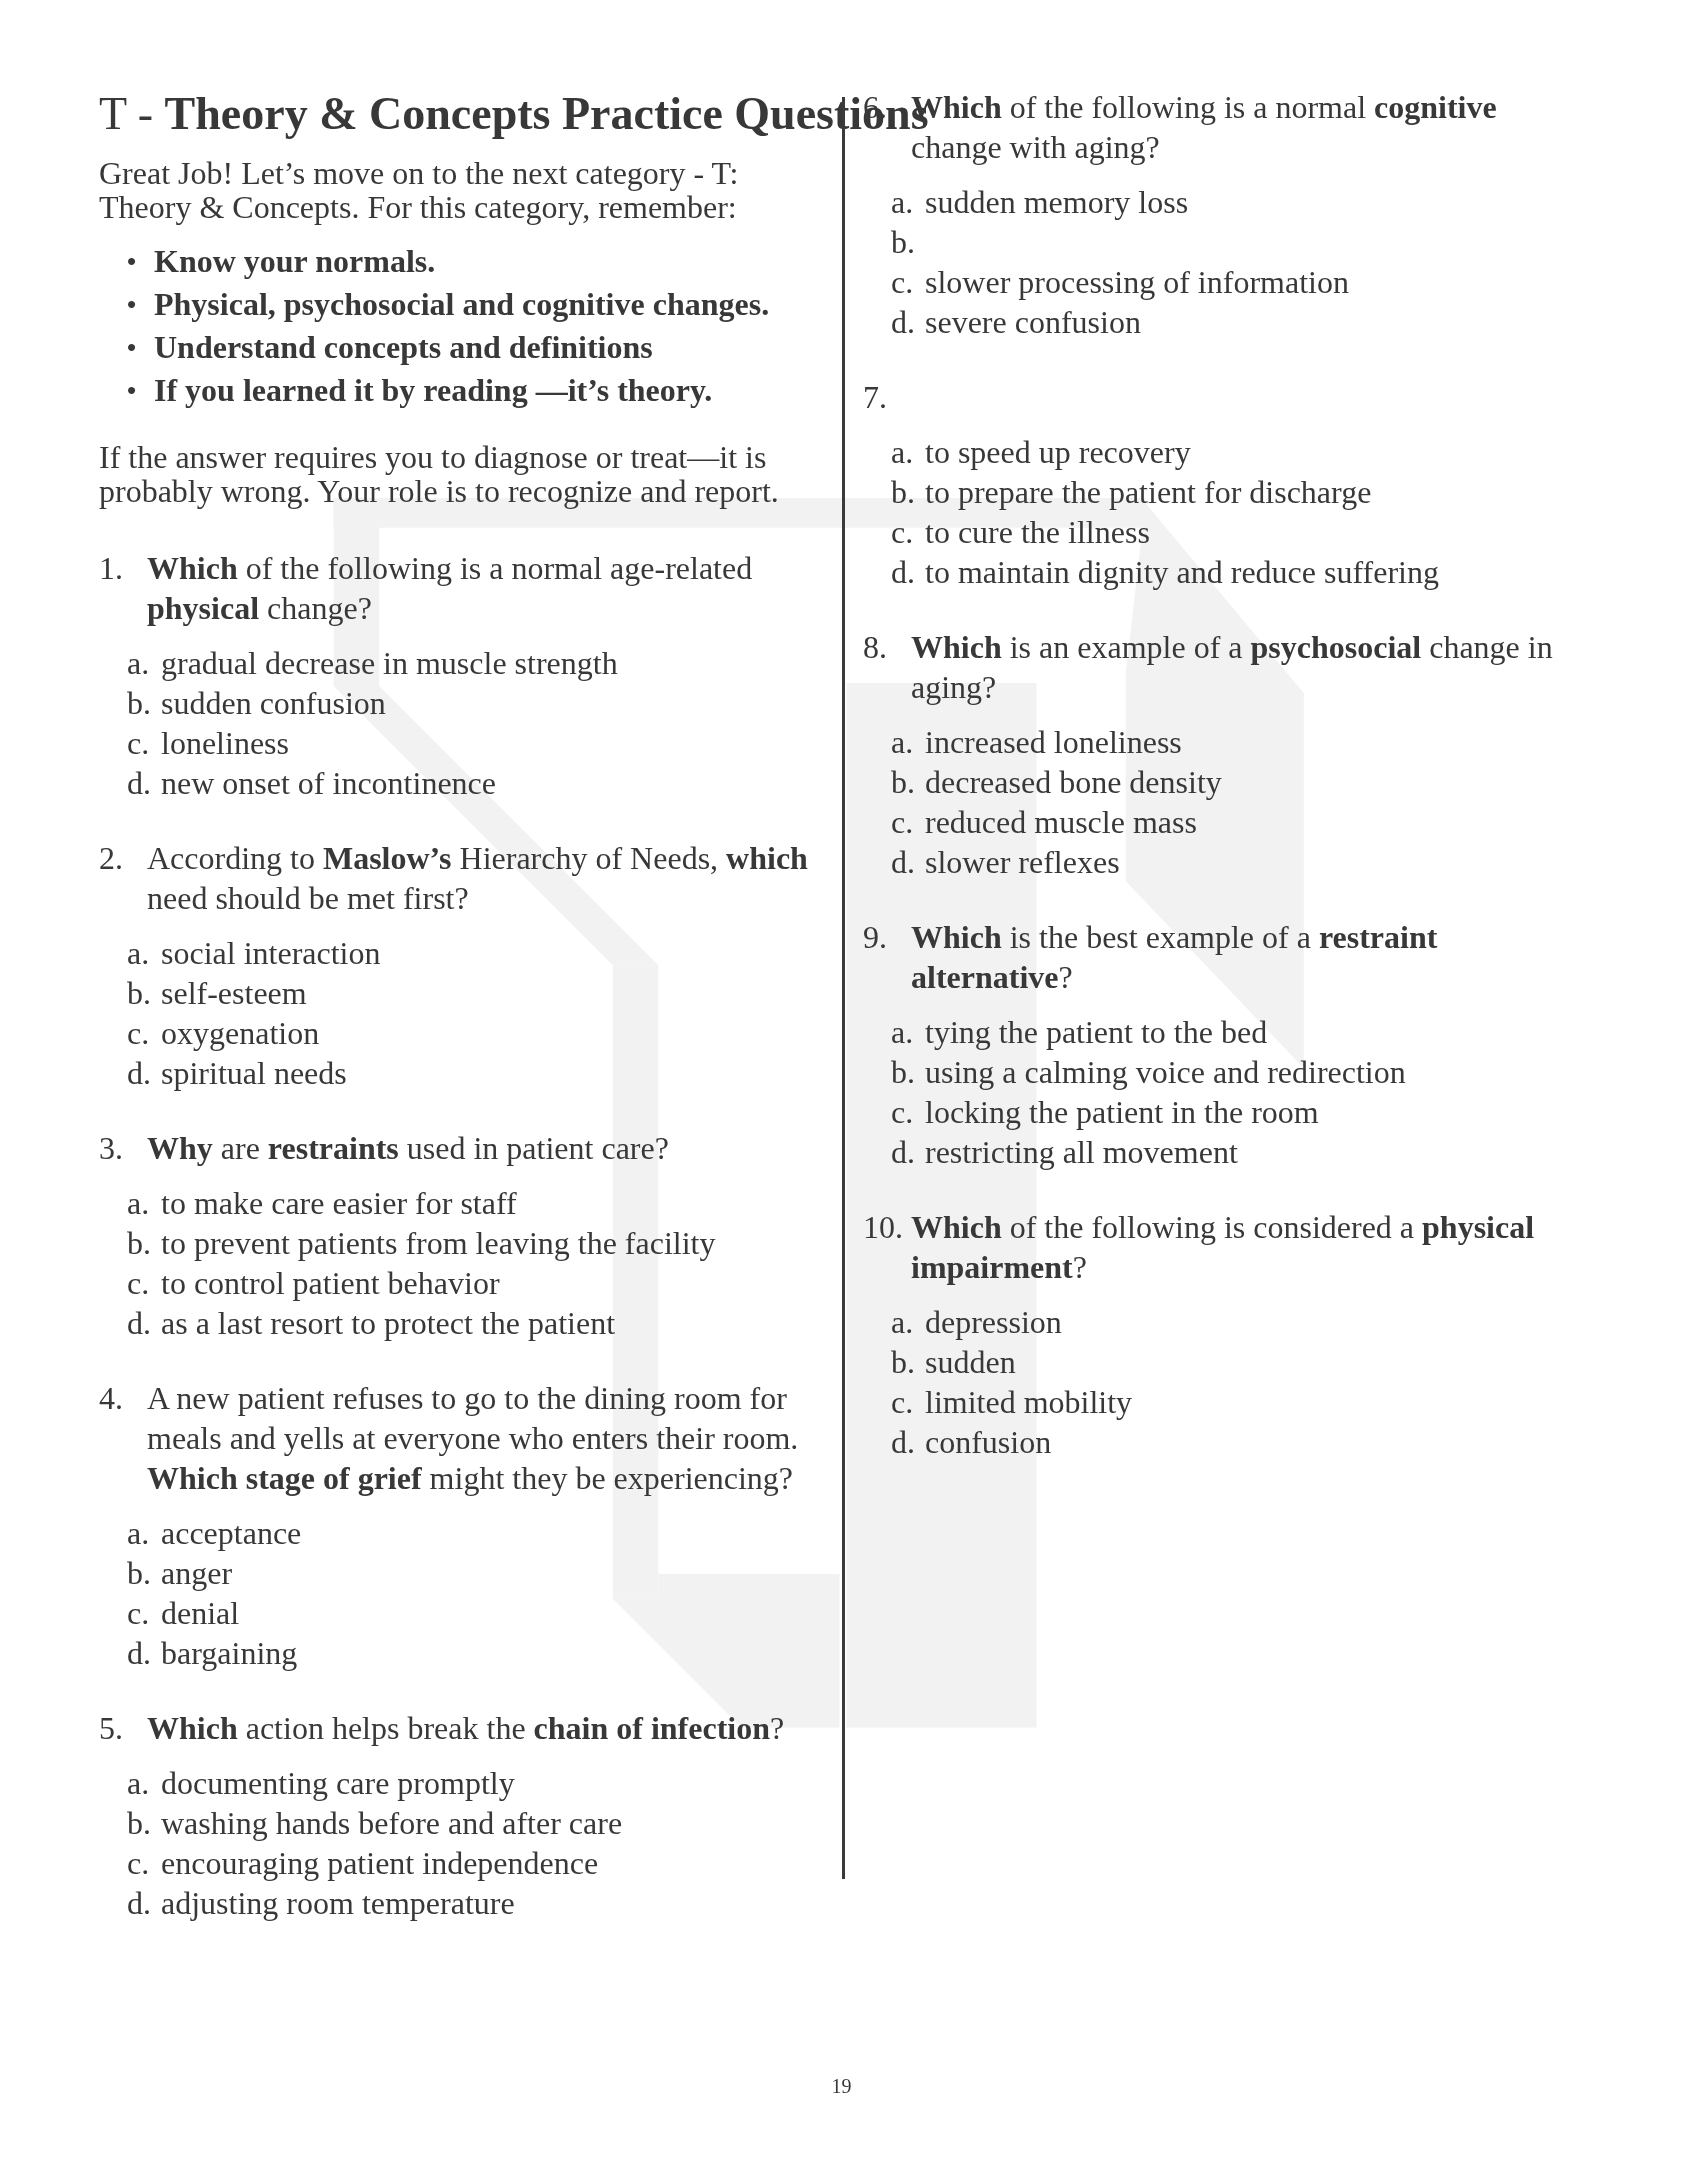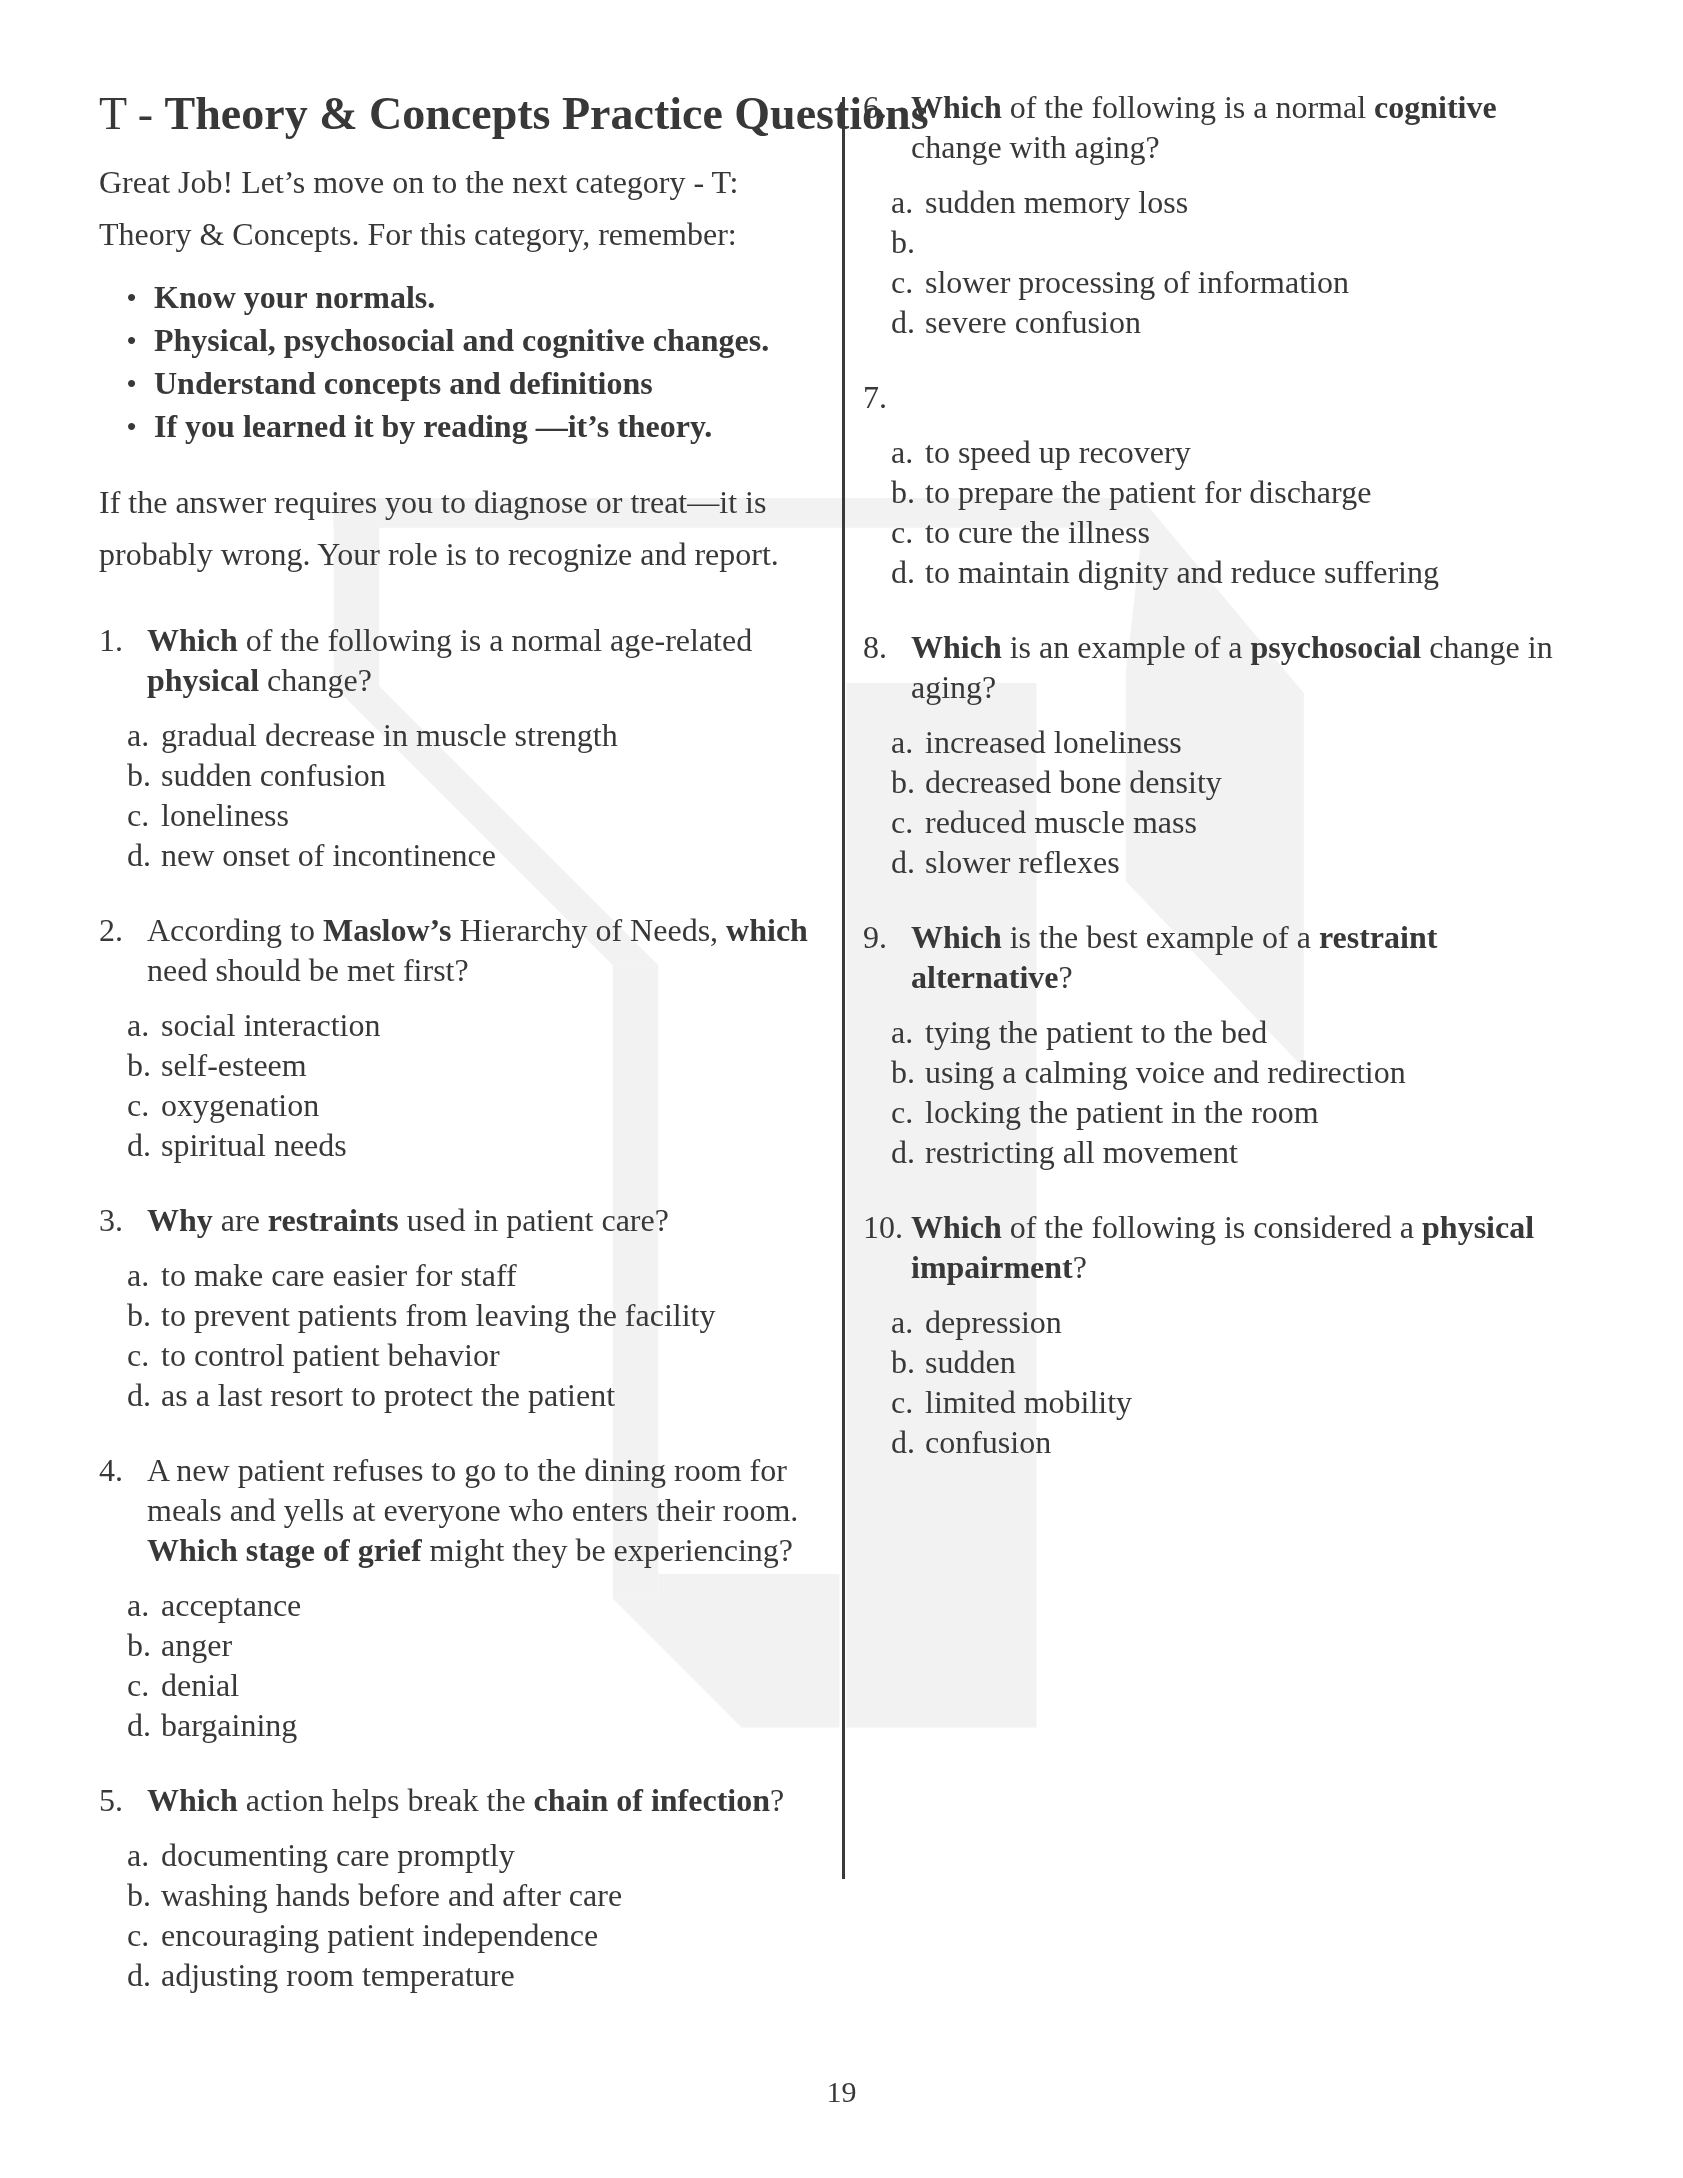--- a/index.html
+++ b/index.html
@@ -11,35 +11,35 @@
   #watermark{position:absolute;top:0;left:0;z-index:0;}
   #content{
     position:absolute;inset:0;z-index:1;display:flex;
     padding:87px 87px 0 99px;box-sizing:border-box;
   }
   #col-left{width:743px;flex:none;}
   #divider{width:3px;height:1782px;background:#3a3a3a;flex:none;margin-top:10px;}
   #col-right{flex:1;padding-left:18px;}
   #page-title{font-size:46px;text-align:center;margin:0 0 16px 0;white-space:nowrap;}
   #page-title .bold{font-weight:bold;}
-  .para{font-size:32px;line-height:52px;white-space:pre-wrap;margin:0;}
+  .para{font-size:32px;line-height:34px;white-space:pre-wrap;margin:0;}
   #intro{margin-top:4px;}
   #bullet-list{margin:16px 0 0 0;}
   .bullet-row{display:flex;font-weight:bold;font-size:32px;line-height:43px;padding-left:28px;}
   .bullet-dot{width:27px;flex:none;font-size:26px;}
   #note{margin-top:28px;}
   .q-wrap{margin-top:40px;}
   .question{display:flex;font-size:32px;line-height:40px;}
   .qnum{width:48px;flex:none;}
   .qtext{white-space:pre-wrap;}
   .question b{font-weight:bold;}
   .options{margin:15px 0 35px 0;padding-left:28px;font-size:32px;}
   .opt{display:flex;line-height:40px;}
   .opt-letter{width:34px;flex:none;}
-  #page-number{position:absolute;left:0;right:0;top:2075px;text-align:center;font-size:30px;z-index:1;}
+  #page-number{position:absolute;left:0;right:0;top:2075px;text-align:center;font-size:20px;z-index:1;}
 </style>
 </head>
 <body>
 
 <svg id="watermark" width="1683" height="2178" viewBox="0 0 1700 2200" aria-hidden="true">
   <g fill="#f2f2f2">
     <polygon points="337,503 1157,503 1157,533 337,533"></polygon>
     <polygon points="337,503 383,503 383,693 337,693"></polygon>
     <polygon points="337,693 383,693 665,975 619,975"></polygon>
     <polygon points="619,975 665,975 665,1615 619,1615"></polygon>

